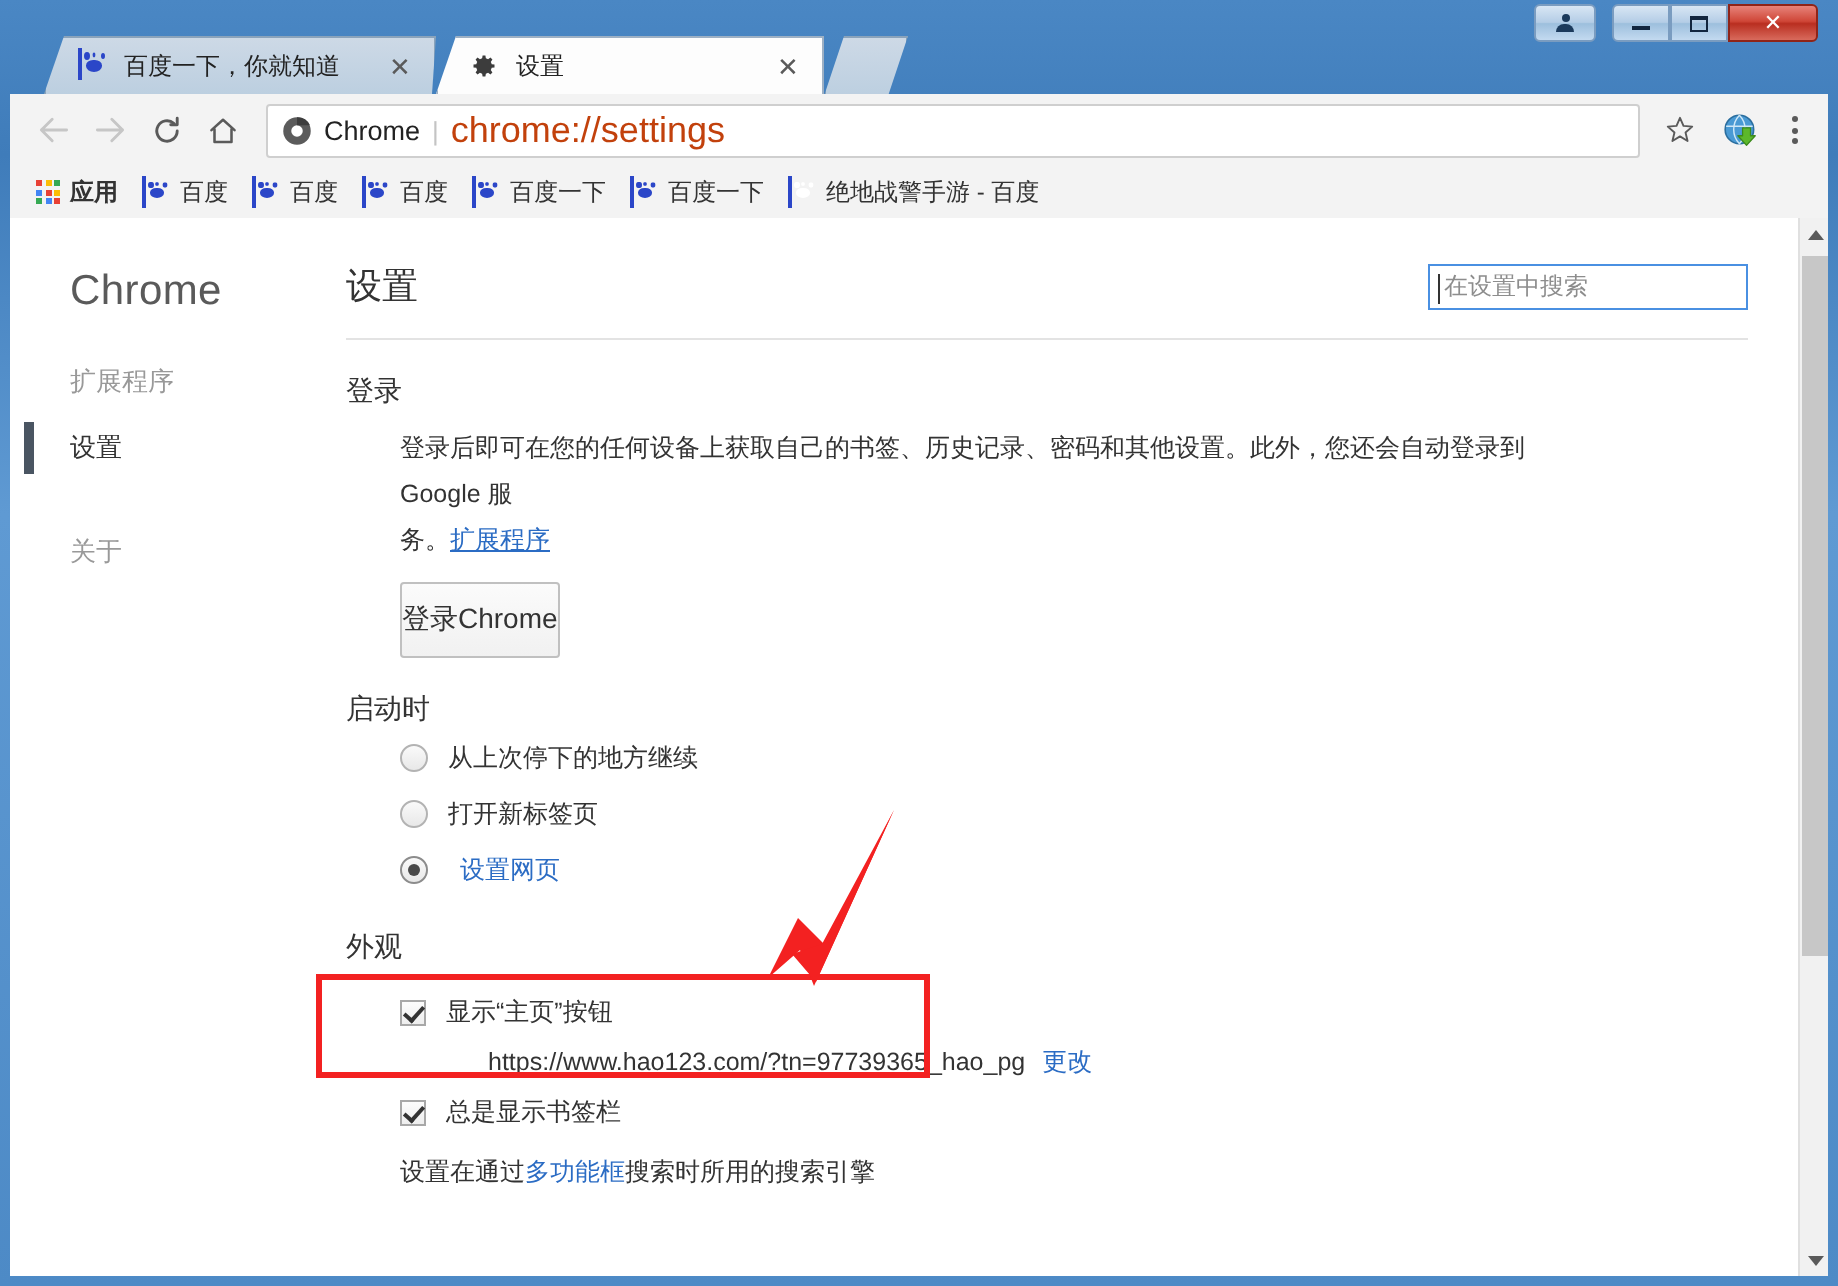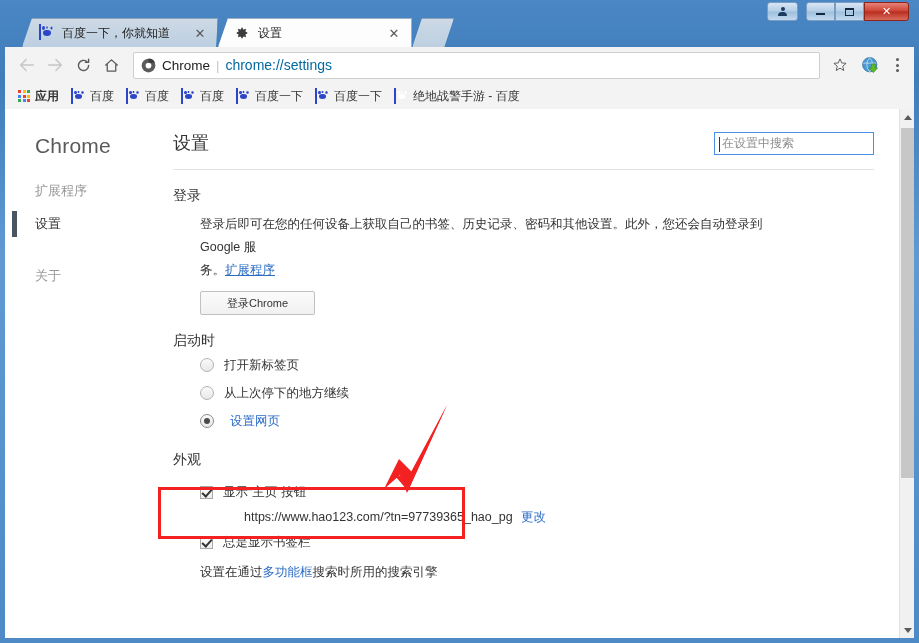--- a/index.html
+++ b/index.html
@@ -205,21 +205,21 @@
   }
   .omni-ico {
     width: 15px; height: 15px;
     margin: 0 6px 0 7px;
     flex: 0 0 15px;
   }
   .omni-scheme { color: #222; font-size: 13.5px; }
   .omni-sep {
     color: #c4c4c4; margin: 0 6px; font-size: 13px;
   }
-  .omni-url { color: #0369a1; font-size: 14px; }
+  .omni-url { color: #c2410c; font-size: 18px; }
   .star-btn {
     width: 28px; height: 28px;
     display: flex; align-items: center; justify-content: center;
     margin-right: 2px;
     flex: 0 0 auto;
   }
   .ext-btn {
     width: 28px; height: 28px;
     display: flex; align-items: center; justify-content: center;
     flex: 0 0 auto;
@@ -411,23 +411,23 @@
     max-width: 585px;
     margin-top: 8px;
   }
   a.link { color: #2b6cc4; text-decoration: underline; }
   a.link.nound { text-decoration: none; }
 
   .btn {
     display: inline-flex;
     align-items: center;
     justify-content: center;
-    height: 24px;
-    padding: 0 26px;
-    font-size: 11px;
+    height: 38px;
+    padding: 0 0;
+    font-size: 14px;
     color: #333;
     background: linear-gradient(to bottom, #fbfbfb 0%, #f1f1f1 100%);
     border: 1px solid #c0c0c0;
     border-radius: 2px;
     box-sizing: border-box;
   }
   .btn.disabled { color: #b0b0b0; border-color: #d4d4d4; background: #f6f6f6; }
   .btn.signin { margin-top: 9px; }
 
   .radio-row, .check-row {
@@ -705,25 +705,25 @@
             </div>
             <div class="btn signin">登录Chrome</div>
           </div>
         </div>
 
         <div class="section">
           <div class="sec-title">启动时</div>
           <div class="sec-body">
             <div class="radio-row">
               <span class="radio"></span>
-              <span>打开新标签页</span>
+              <span>从上次停下的地方继续</span>
             </div>
             <div class="radio-row">
               <span class="radio"></span>
-              <span>从上次停下的地方继续</span>
+              <span>打开新标签页</span>
             </div>
             <div class="radio-row">
               <span class="radio checked"></span>
               <a class="link nound" href="#" style="margin-left:6px">设置网页</a>
             </div>
           </div>
         </div>
 
         <div class="section">
           <div class="sec-title">外观</div>

